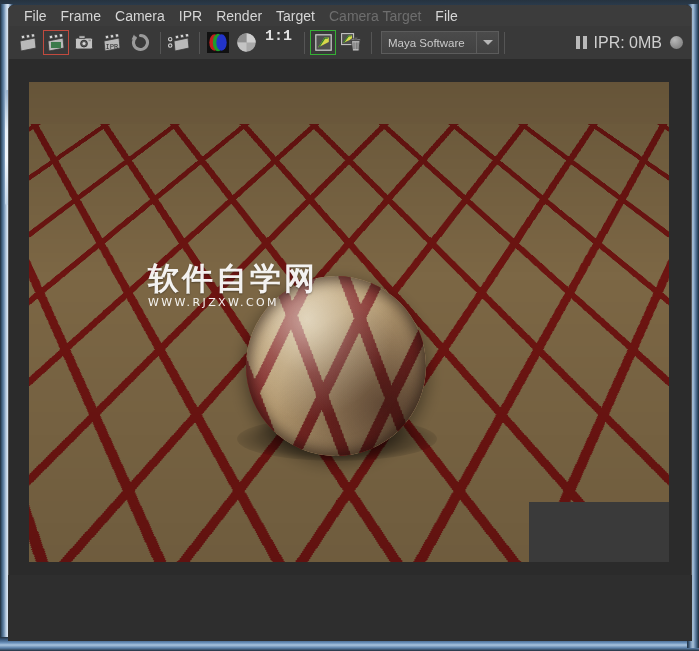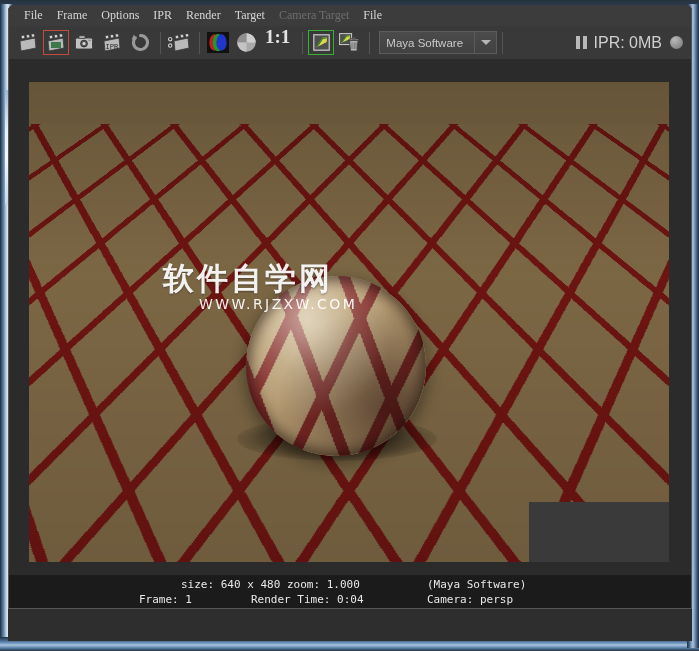--- a/index.html
+++ b/index.html
@@ -111,26 +111,25 @@
 
   
   #menu-bar {
     height: 21px;
     background: #3c3c3c;
     display: flex; align-items: center;
     padding-left: 8px;
     border-left: 1px solid #555; border-right: 1px solid #555;
   }
   .menu-item {
-    font-size: 12px;
+    font-size: 14px;
     color: #d6d6d6;
     padding: 2px 7px;
     cursor: default;
     white-space: nowrap;
-    font-family: Liberation Serif, serif;
   }
   .menu-item.disabled { color: #6e6e6e; }
 
   
   #toolbar {
     height: 33px;
     background: #393939;
     display: flex; align-items: center;
     padding-left: 6px;
     position: relative;
@@ -146,23 +145,23 @@
   }
   .tb-btn.sel-red { border: 1px solid #c24a3e; }
   .tb-btn.sel-green { border: 1px solid #35b035; }
   .tb-sep {
     width: 1px; height: 22px;
     background: #555;
     margin: 0 5px;
     flex: none;
   }
   .ratio-label {
-    font-size: 19px; font-weight: bold;
+    font-size: 15px; font-weight: bold;
     color: #e2e2e2; margin: 0 7px 12px 4px;
-    font-family: Liberation Serif, serif;
+    font-family: Liberation Mono, monospace;
   }
 
   
   #renderer-select {
     width: 118px; height: 23px;
     background: linear-gradient(to bottom, #4b4b4b, #414141);
     border: 1px solid #5c5c5c;
     display: flex; align-items: center;
     margin-left: 4px;
     position: relative;
@@ -271,40 +270,39 @@
     position: absolute;
     left: 208px; top: 335px;
     width: 200px; height: 44px;
     border-radius: 50%;
     background: radial-gradient(ellipse at 50% 50%, rgba(0,0,0,0.62) 0%, rgba(0,0,0,0.28) 55%, rgba(0,0,0,0) 78%);
   }
 
   
   #watermark {
     position: absolute;
-    left: 134px; top: 180px;
+    left: 119px; top: 180px;
     text-align: left;
     pointer-events: none;
   }
   #watermark-cn {
     font-size: 31px;
     font-weight: bold;
     color: rgba(255,255,255,0.93);
     letter-spacing: 3px;
     line-height: 1.05;
     font-family: "DejaVu Sans", sans-serif;
     text-shadow: 0 1px 2px rgba(0,0,0,0.35);
   }
   #watermark-url {
-    font-size: 14px;
+    font-size: 11px;
     color: rgba(255,255,255,0.92);
     letter-spacing: 2.4px;
     font-family: "DejaVu Sans", sans-serif;
     margin-top: 1px;
-    margin-left: 36px;
   }
 
   
   #overlay-panel {
     position: absolute;
     right: -6px; bottom: -6px;
     width: 146px; height: 66px;
     background: #3a3a3a;
   }
 
@@ -337,21 +335,21 @@
 <div id="frame-left-hl"></div>
 <div id="frame-bottom"></div>
 <div id="frame-right"></div>
 
 <div id="app-window">
 
 
   <div id="menu-bar">
     <div class="menu-item">File</div>
     <div class="menu-item">Frame</div>
-    <div class="menu-item">Options</div>
+    <div class="menu-item">Camera</div>
     <div class="menu-item">IPR</div>
     <div class="menu-item">Render</div>
     <div class="menu-item">Target</div>
     <div class="menu-item disabled">Camera Target</div>
     <div class="menu-item">File</div>
   </div>
 
   <div id="toolbar">
 
     <div class="tb-btn">
@@ -484,21 +482,14 @@
 
       <div id="watermark">
         <div id="watermark-cn">软件自学网</div>
         <div id="watermark-url">WWW.RJZXW.COM</div>
       </div>
 
       <div id="overlay-panel"></div>
     </div>
   </div>
 
-  <div id="status-bar">
-    <div class="status-cell" id="st-size">size: 640 x 480 zoom: 1.000</div>
-    <div class="status-cell" id="st-engine">(Maya Software)</div>
-    <div class="status-cell" id="st-frame">Frame: 1</div>
-    <div class="status-cell" id="st-time">Render Time: 0:04</div>
-    <div class="status-cell" id="st-camera">Camera: persp</div>
-  </div>
 
 </div>
 
 </body></html>

